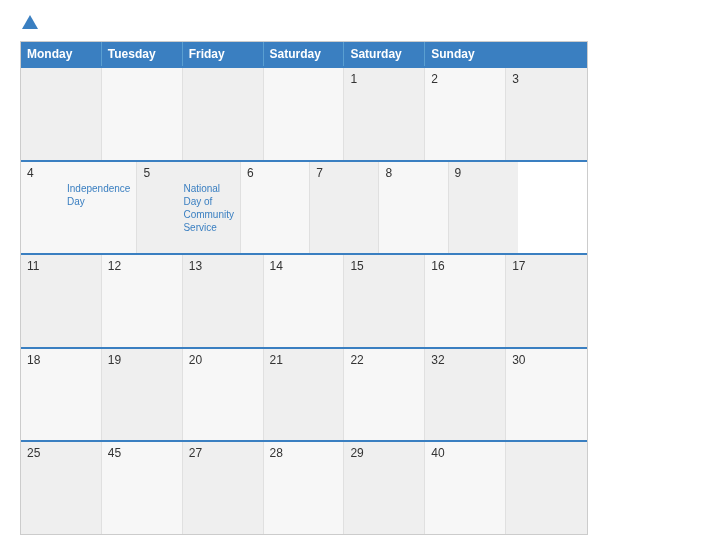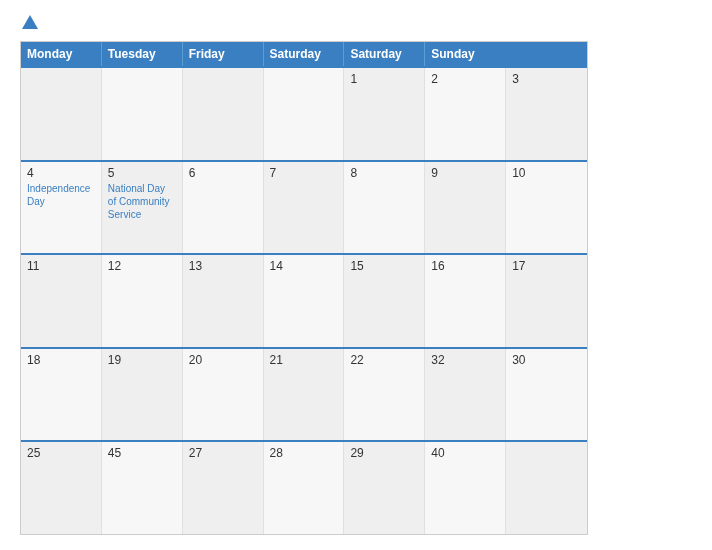--- a/index.html
+++ b/index.html
@@ -124,20 +124,21 @@
       font-size: 12px;
       color: #333;
       display: block;
       margin-bottom: 2px;
     }
     .event-text {
       font-size: 10px;
       color: #3a7fc1;
       line-height: 1.3;
       display: block;
+      margin-left: 40px;
     }
     
     .cal-row:nth-child(odd) .cal-cell:nth-child(odd) { background: #efefef; }
     .cal-row:nth-child(odd) .cal-cell:nth-child(even) { background: #f7f7f7; }
     .cal-row:nth-child(even) .cal-cell:nth-child(odd) { background: #f7f7f7; }
     .cal-row:nth-child(even) .cal-cell:nth-child(even) { background: #efefef; }
   </style>
 </head>
 <body>
 
@@ -195,23 +196,20 @@
           </div>
           <div class="cal-cell">
             <span class="day-num">7</span>
           </div>
           <div class="cal-cell">
             <span class="day-num">8</span>
           </div>
           <div class="cal-cell">
             <span class="day-num">9</span>
           </div>
-          <div class="cal-cell">
-            <span class="day-num">10</span>
-          </div>
         </div>
         <div class="cal-row">
           <div class="cal-cell">
             <span class="day-num">11</span>
           </div>
           <div class="cal-cell">
             <span class="day-num">12</span>
           </div>
           <div class="cal-cell">
             <span class="day-num">13</span>

